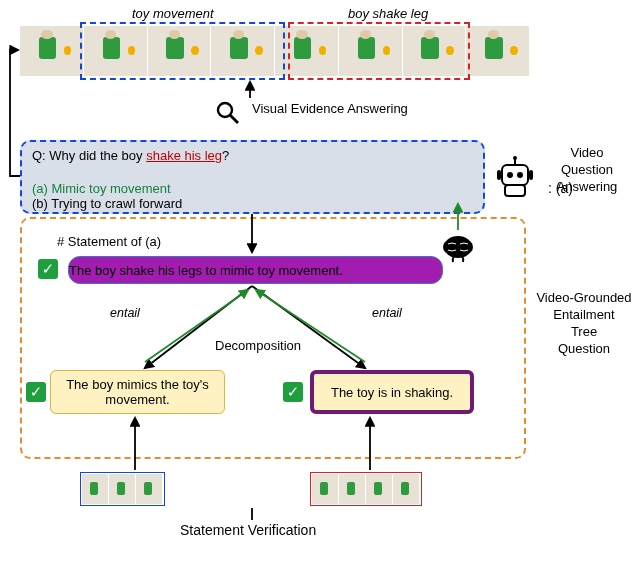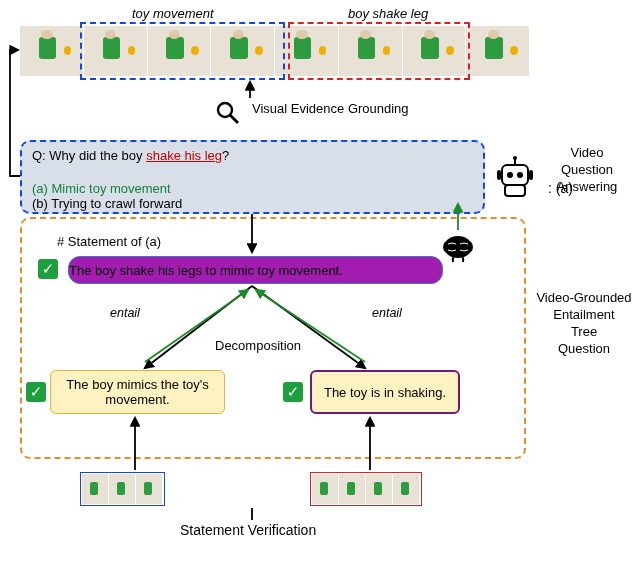--- a/index.html
+++ b/index.html
@@ -24,21 +24,21 @@
   .robot-wrap{position:absolute;top:155px;left:495px;width:60px}
   .robotAns{position:absolute;top:180px;left:548px;font-size:14px}
   
   .mag-wrap{position:absolute;top:100px;left:215px}
   .evidence-label{position:absolute;top:101px;left:252px}
   
   .orange-box{position:absolute;top:217px;left:20px;width:506px;height:242px;border:2px dashed #e88b2d;border-radius:10px;padding:8px 12px}
   .stmt-title{position:absolute;top:234px;left:57px}
   .stmt-root{position:absolute;top:256px;left:68px;width:375px;height:28px;background:#a21caf;border:1px solid #3a78c8;border-radius:12px;display:flex;align-items:center;justify-content:flex-start}
   .stmt-a{position:absolute;top:370px;left:50px;width:175px;height:44px;background:#fff2c2;border:1px solid #d9b83d;border-radius:6px;display:flex;align-items:center;justify-content:center;text-align:center;padding:0 4px}
-  .stmt-b{position:absolute;top:370px;left:310px;width:150px;height:44px;background:#fff2c2;border:2px solid #701a75;border-radius:6px;display:flex;align-items:center;justify-content:center;text-align:center;padding:0 4px}
+  .stmt-b{position:absolute;top:370px;left:310px;width:164px;height:44px;background:#fff2c2;border:4px solid #701a75;border-radius:6px;display:flex;align-items:center;justify-content:center;text-align:center;padding:0 4px}
   .check{width:20px;height:20px;background:#1f9e3d;border-radius:3px;display:flex;align-items:center;justify-content:center;color:#fff;font-size:15px}
   
   .mini{display:flex;height:30px}
   .mini .mf{width:26px;height:100%;margin-right:1px;position:relative;background:#e8e2d6}
   .mini .mf .s{position:absolute;left:30%;top:25%;width:30%;height:46%;background:#2e9b3e;border-radius:2px}
   
   .side-vqa{position:absolute;top:145px;left:542px;width:90px;text-align:center;line-height:1.3}
   .side-tree{position:absolute;top:290px;left:533px;width:102px;text-align:center;line-height:1.3}
   
   .entailL{position:absolute;top:306px;left:110px;font-style:italic;font-size:12.5px}
@@ -107,21 +107,21 @@
   <div class="selB"></div>
   <div class="selR"></div>
 </div>
 
 <div class="mag-wrap">
   <svg width="26" height="26" viewBox="0 0 26 26">
     <circle cx="10" cy="10" r="7" fill="none" stroke="#000" stroke-width="2.4"></circle>
     <line x1="15" y1="15" x2="23" y2="23" stroke="#000" stroke-width="2.8"></line>
   </svg>
 </div>
-<div class="evidence-label">Visual Evidence Grounding</div>
+<div class="evidence-label">Visual Evidence Answering</div>
 
 <div class="qa-box">
   <div class="line1">
     <span>Q: Why did the boy </span><span class="underl">shake his leg</span><span>?</span>
   </div>
   <div class="ansA">(a) Mimic toy movement</div>
   <div>(b) Trying to crawl forward</div>
 </div>
 
 <div class="robot-wrap">

